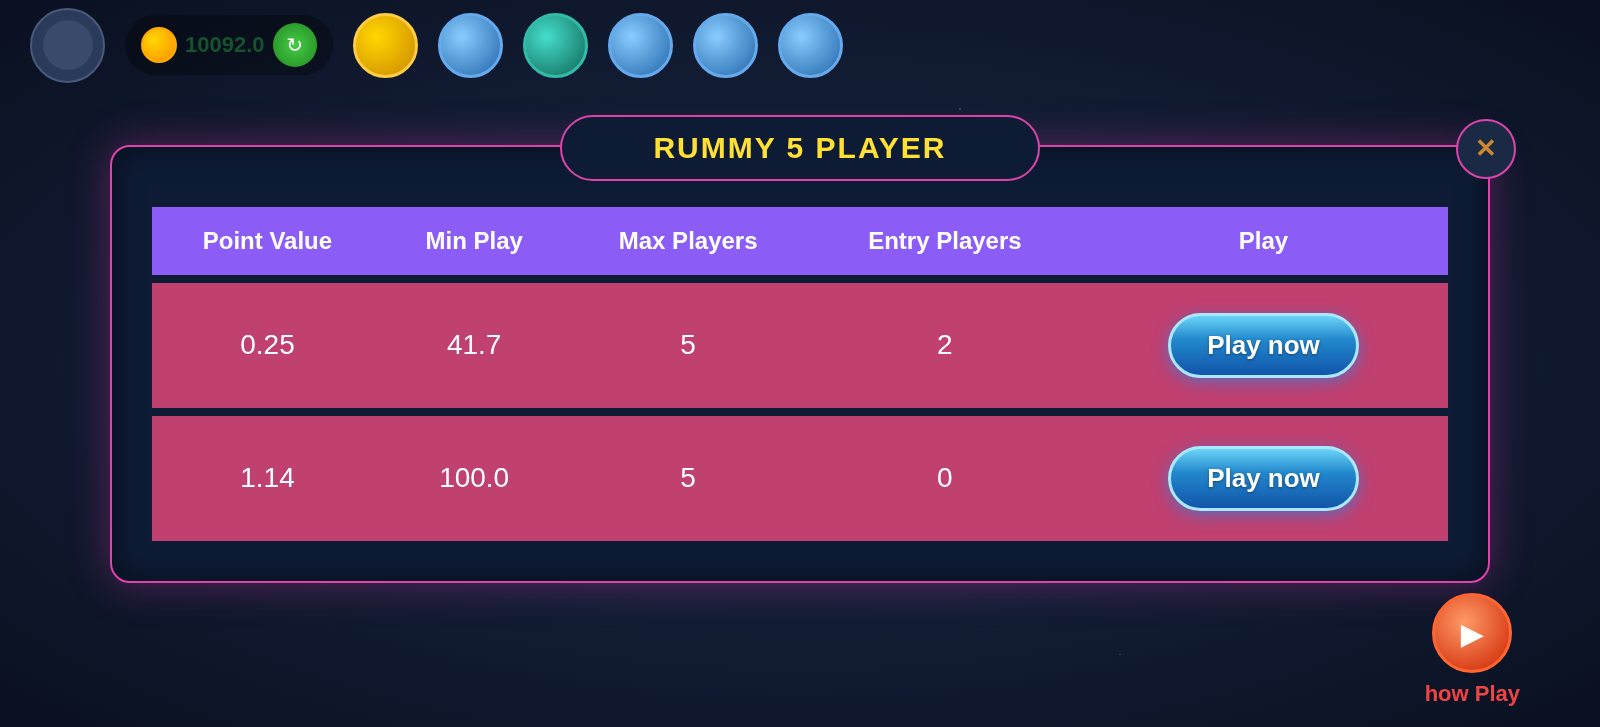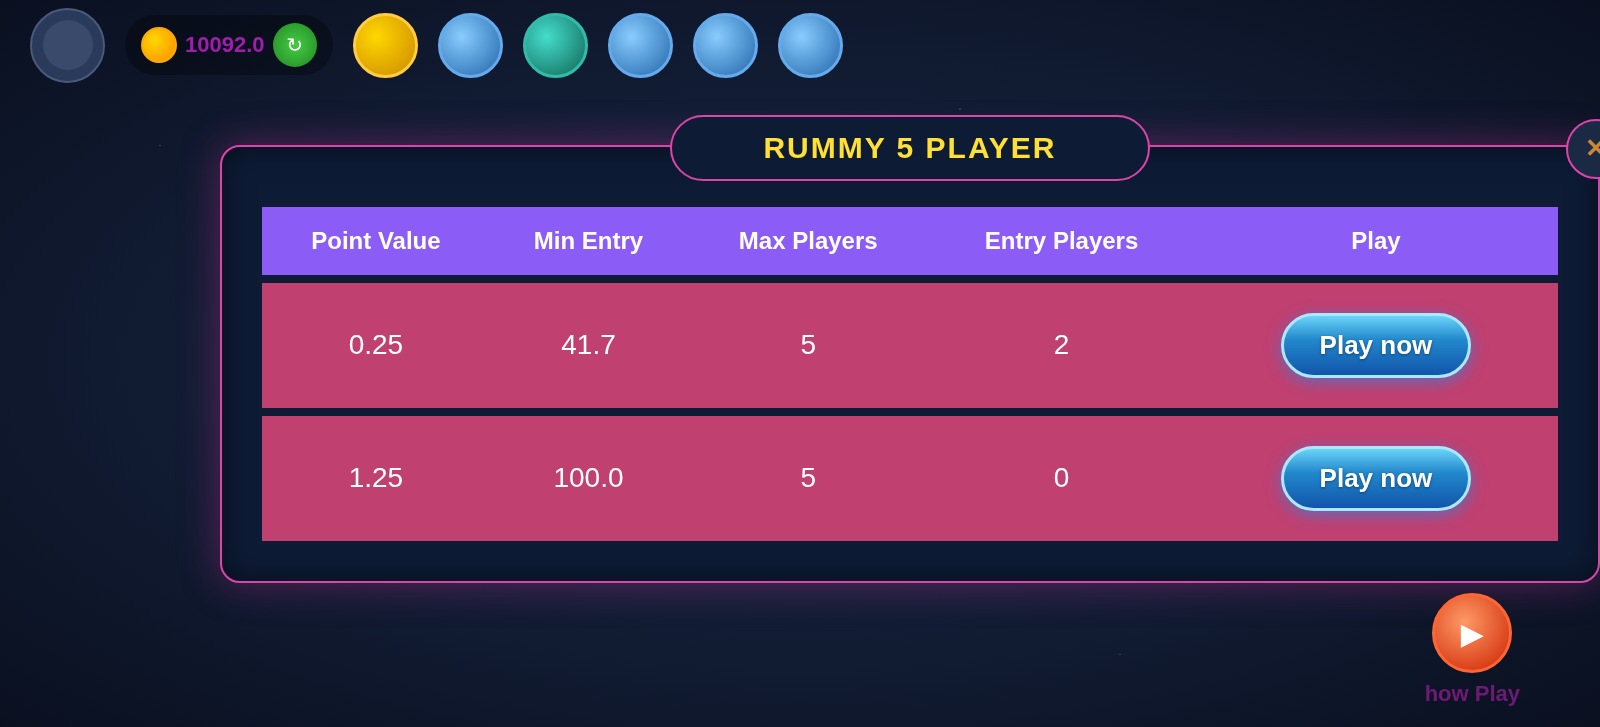--- a/index.html
+++ b/index.html
@@ -74,21 +74,21 @@
 
     .coin-icon {
       width: 36px;
       height: 36px;
       background: radial-gradient(circle at 35% 35%, #ffd700, #ff8c00);
       border-radius: 50%;
       border: 2px solid #ffaa00;
     }
 
     .coin-value {
-      color: #a21caf;
+      color: #14532d;
       font-size: 22px;
       font-weight: bold;
     }
 
     .refresh-icon {
       width: 44px;
       height: 44px;
       background: radial-gradient(circle, #44cc44, #228822);
       border-radius: 50%;
       display: flex;
@@ -115,21 +115,21 @@
       background: radial-gradient(circle at 35% 35%, #44ddcc, #116655);
       border-color: #33bbaa;
     }
 
     
     .modal-overlay {
       position: absolute;
       inset: 0;
       display: flex;
       align-items: center;
-      justify-content: flex-end;
+      justify-content: center;
     }
 
     .modal {
       position: relative;
       width: 1380px;
       background: #0d1b35;
       border: 2px solid #dd44aa;
       border-radius: 20px;
       padding: 30px 40px 40px;
       box-shadow: 0 0 40px rgba(200, 50, 150, 0.4), inset 0 0 30px rgba(0,0,0,0.5);
@@ -241,21 +241,21 @@
       background: radial-gradient(circle at 40% 35%, #ff9966, #cc2200);
       border: 3px solid #ff6633;
       display: flex;
       align-items: center;
       justify-content: center;
       font-size: 30px;
       color: white;
     }
 
     .how-play-label {
-      color: #701a75;
+      color: #ef4444;
       font-size: 22px;
       font-weight: bold;
       text-align: center;
     }
   </style>
 </head>
 <body>
 
 <div class="top-bar">
   <div class="avatar-circle">
@@ -280,36 +280,36 @@
     <div class="modal-title-wrap">
       <div class="modal-title">RUMMY 5 PLAYER</div>
     </div>
 
     <button class="close-btn">✕</button>
 
     <table class="game-table">
       <thead>
         <tr>
           <th>Point Value</th>
-          <th>Min Entry</th>
+          <th>Min Play</th>
           <th>Max Players</th>
           <th>Entry Players</th>
           <th>Play</th>
         </tr>
       </thead>
       <tbody id="table-body">
       <tr>
             <td>0.25</td>
             <td>41.7</td>
             <td>5</td>
             <td>2</td>
             <td><button class="play-now-btn">Play now</button></td>
           </tr>
           <tr>
-            <td>1.25</td>
+            <td>1.14</td>
             <td>100.0</td>
             <td>5</td>
             <td>0</td>
             <td><button class="play-now-btn">Play now</button></td>
           </tr>
         </tbody>
     </table>
 
   </div>
 </div>

